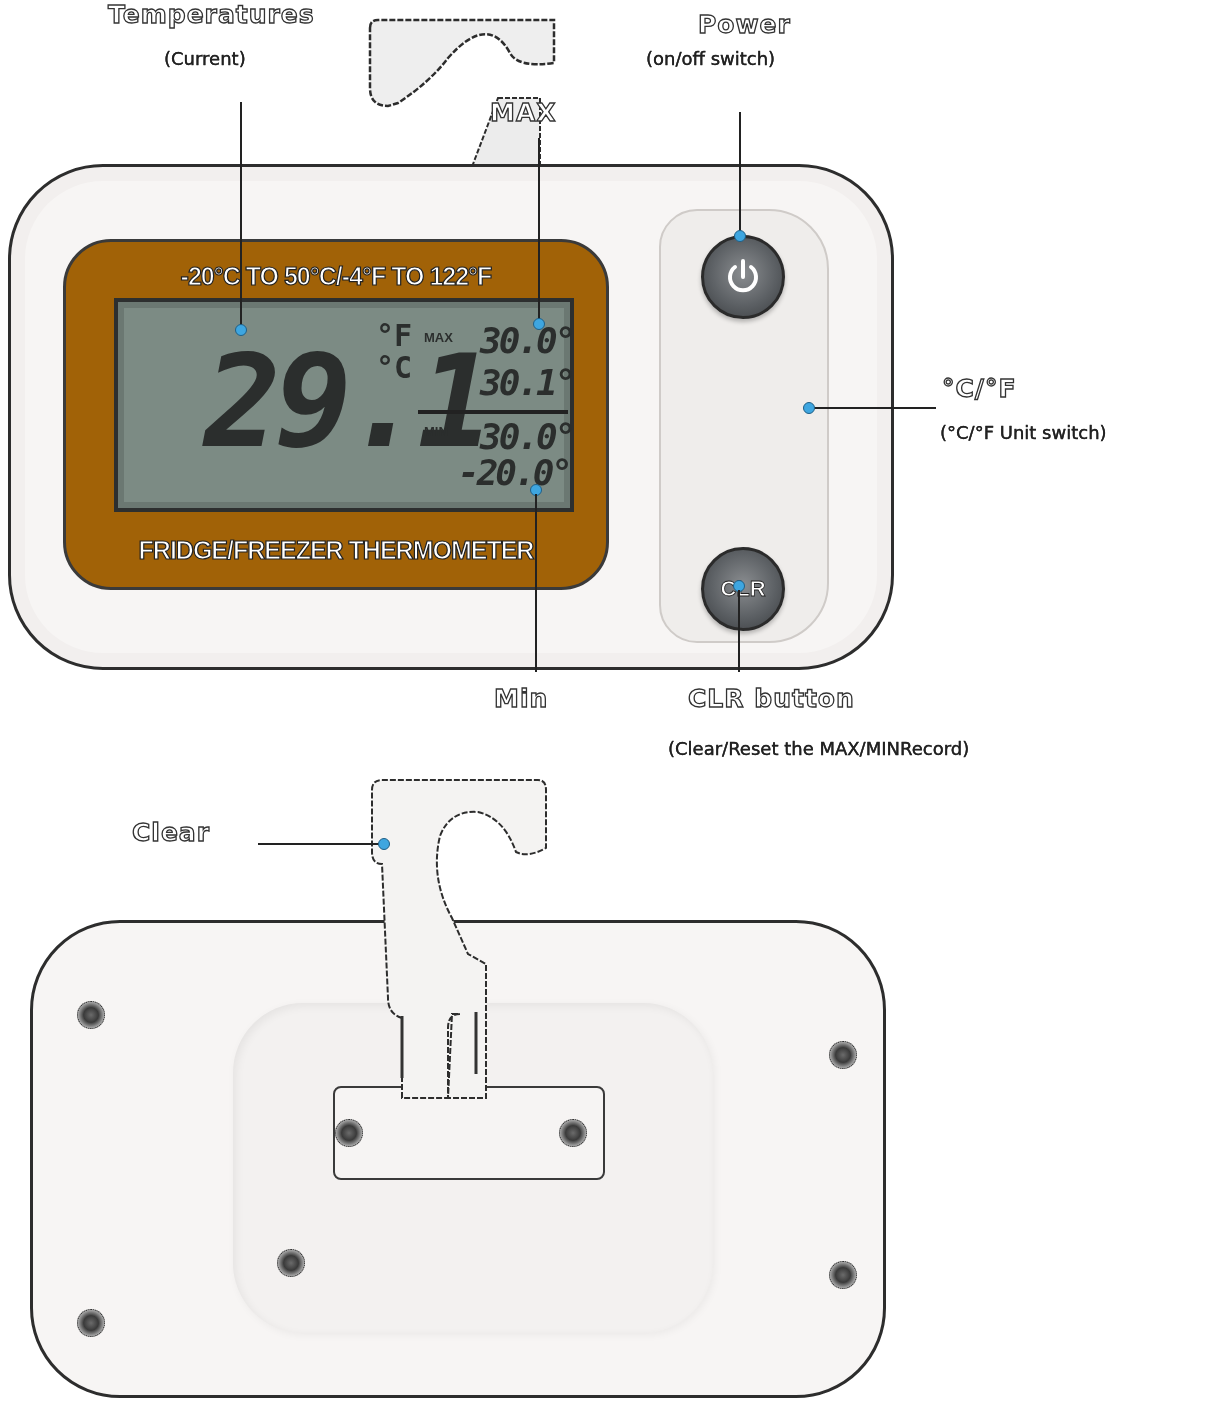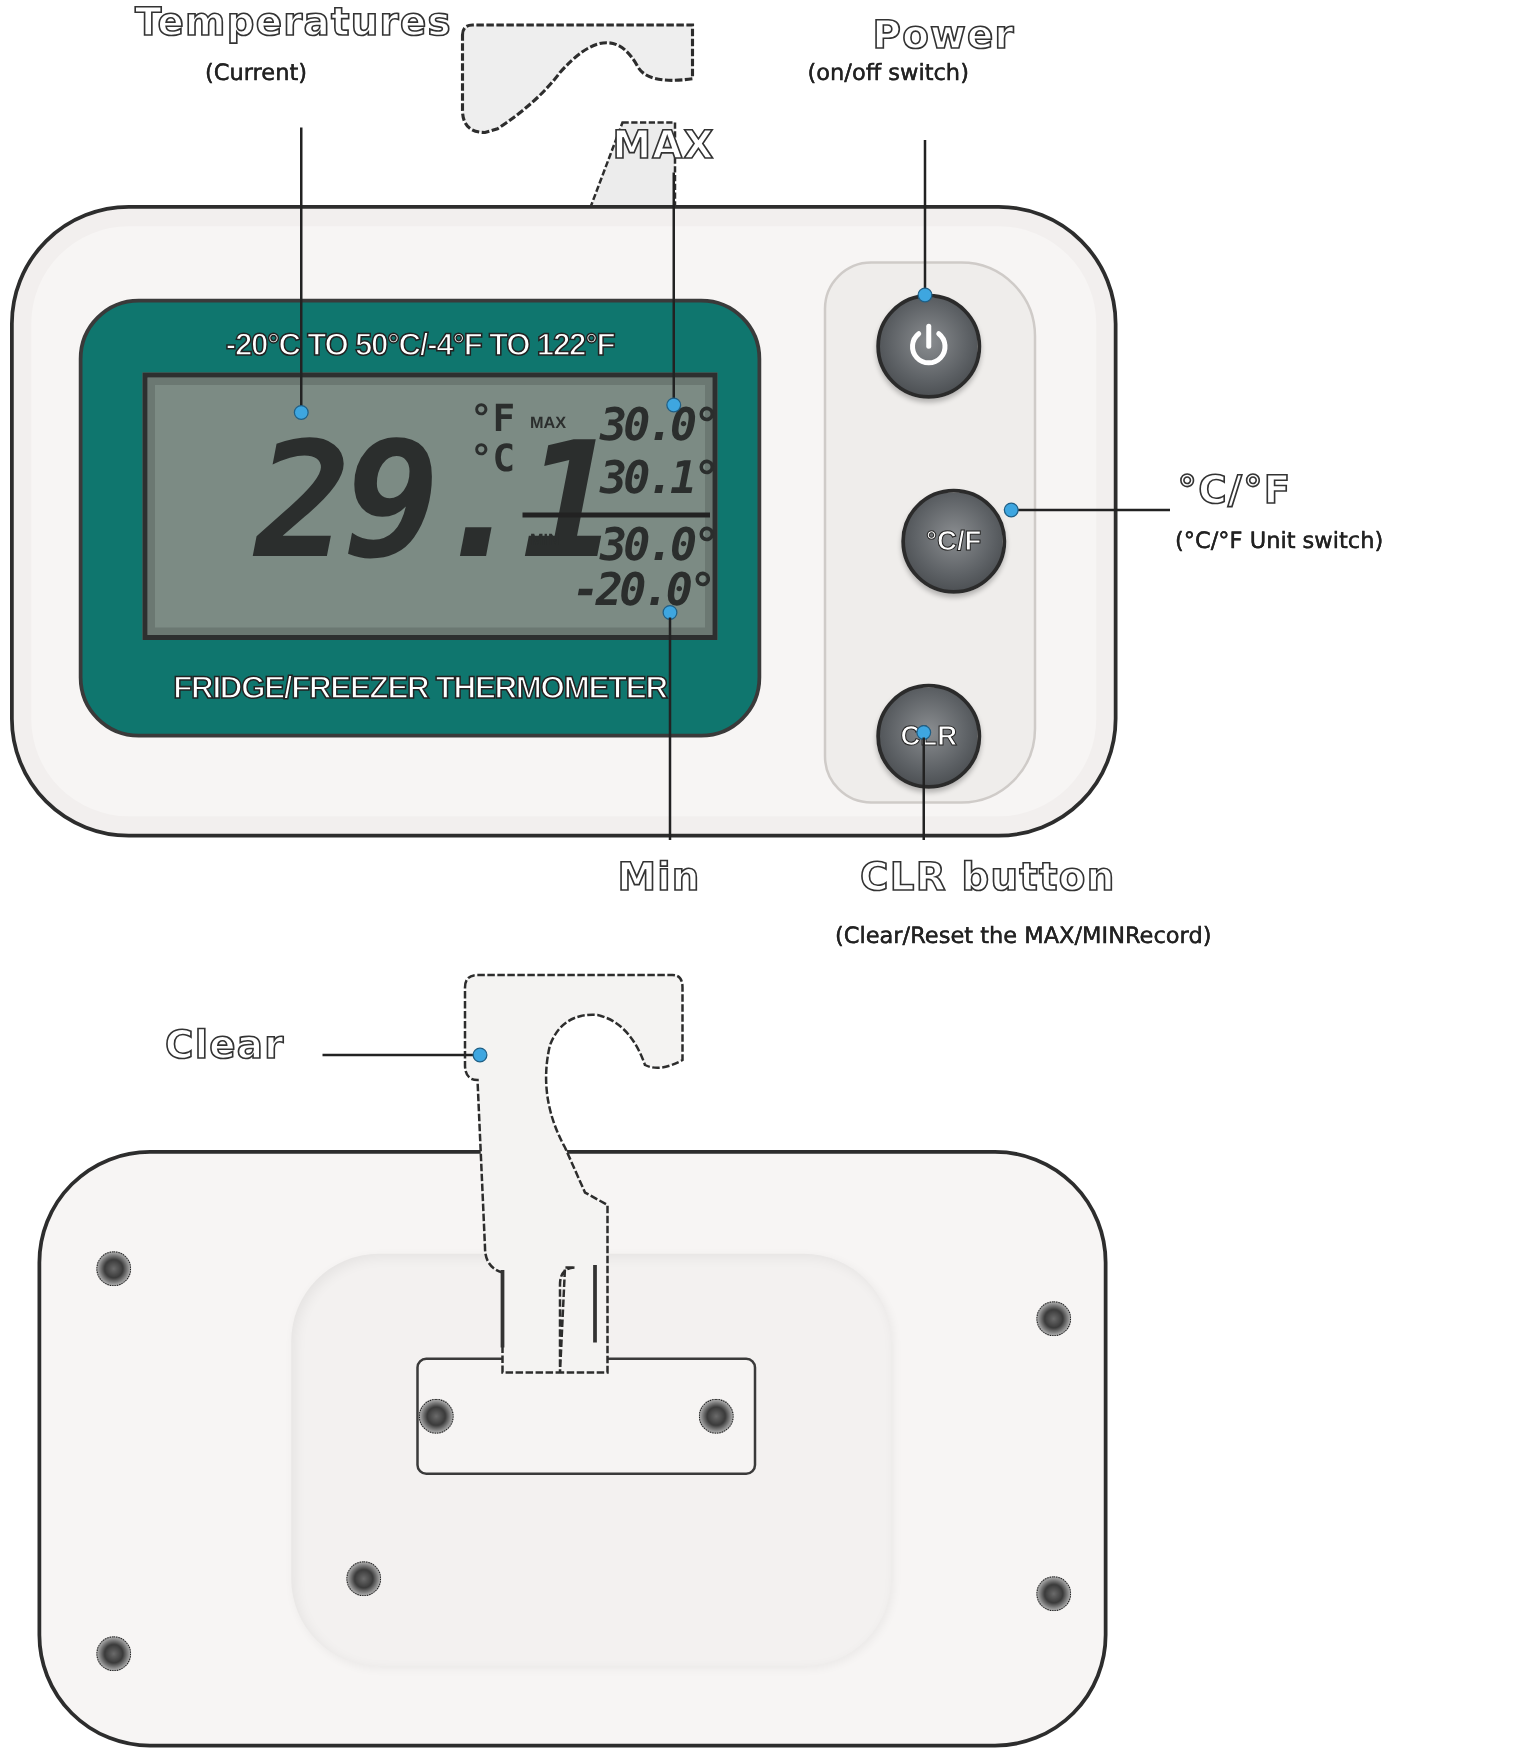--- a/index.html
+++ b/index.html
@@ -1,28 +1,28 @@
 <!DOCTYPE html>
 <html><head>
 <meta charset="utf-8">
 <style>
   html, body { margin: 0; padding: 0; background: #ffffff; }
   body { width: 1230px; height: 1404px; position: relative; overflow: hidden; font-family: "DejaVu Sans", sans-serif; color: #2a2a2a; }
   .label { position: absolute; font-family: "DejaVu Sans", sans-serif; color: #ffffff; -webkit-text-stroke: 1.3px #333; text-shadow: 0 0 0 #333; white-space: nowrap; }
-  .label.title { font-size: 31px; letter-spacing: 1px; font-weight: bold; }
+  .label.title { font-size: 25px; letter-spacing: 1px; font-weight: bold; }
   .label.sub { font-size: 18px; color: #222; -webkit-text-stroke: 0.3px #222; }
   .leader { position: absolute; background: #222; }
   .dot { position: absolute; width: 10px; height: 10px; border-radius: 50%; background: #3ea6e0; border: 1px solid #1f5f86; }
 
   
   .hook-front { position: absolute; left: 368px; top: 18px; width: 190px; height: 170px; }
 
   
   .front-body { position: absolute; left: 8px; top: 164px; width: 880px; height: 500px; background: #f7f5f4; border: 3px solid #2d2d2d; border-radius: 95px; box-shadow: inset 0 0 0 14px #f2efee; }
-  .bezel { position: absolute; left: 52px; top: 72px; width: 540px; height: 345px; background: #0f766e; border: 3px solid #3a3a3a; border-radius: 48px; }
+  .bezel { position: absolute; left: 52px; top: 72px; width: 540px; height: 345px; background: #a16207; border: 3px solid #3a3a3a; border-radius: 48px; }
   .range-text { position: absolute; left: 0; width: 100%; top: 20px; text-align: center; font-family: "Liberation Sans", sans-serif; font-size: 25px; font-weight: bold; color: #fff; -webkit-text-stroke: 1.2px #222; letter-spacing: -1px; }
   .model-text { position: absolute; left: 0; width: 100%; bottom: 22px; text-align: center; font-family: "Liberation Sans", sans-serif; font-size: 25px; font-weight: bold; color: #fff; -webkit-text-stroke: 1.2px #222; letter-spacing: -1px; }
   .lcd { position: absolute; left: 48px; top: 56px; width: 452px; height: 206px; background: #7c8b84; border: 4px solid #2d2f2f; box-shadow: inset 0 0 0 6px #6b7872; }
   .lcd-main { position: absolute; left: 86px; top: 20px; font-family: "DejaVu Sans Mono", monospace; font-size: 128px; font-weight: bold; color: #2b2e2d; letter-spacing: -6px; line-height: 160px; font-style: italic; }
   .lcd-unit { position: absolute; left: 258px; top: 18px; font-family: "DejaVu Sans Mono", monospace; font-size: 30px; color: #2b2e2d; font-weight: bold; line-height: 32px; }
   .lcd-tag { position: absolute; font-family: "Liberation Sans", sans-serif; font-size: 13px; font-weight: bold; color: #2b2e2d; }
   .lcd-small { position: absolute; font-family: "DejaVu Sans Mono", monospace; font-weight: bold; font-style: italic; font-size: 36px; color: #2b2e2d; letter-spacing: -3px; line-height: 38px; }
   .lcd-divider { position: absolute; left: 300px; top: 108px; width: 150px; height: 4px; background: #222; }
 
   .btn-panel { position: absolute; left: 648px; top: 42px; width: 166px; height: 430px; background: #efedeb; border: 2px solid #cfcbc8; border-radius: 38px 60px 60px 38px; }
@@ -65,21 +65,20 @@
     <div class="model-text">FRIDGE/FREEZER THERMOMETER</div>
   </div>
 
   <div class="btn-panel">
     <div class="btn" style="left:40px; top:24px;">
       <svg width="38" height="38" viewBox="0 0 38 38">
         <path d="M11,9 A13,13 0 1,0 27,9" fill="none" stroke="#fff" stroke-width="4" stroke-linecap="round"></path>
         <line x1="19" y1="3" x2="19" y2="19" stroke="#fff" stroke-width="4" stroke-linecap="round"></line>
       </svg>
     </div>
-    <div class="btn" style="left:60px; top:180px;">°C/F</div>
     <div class="btn" style="left:40px; top:336px;">CLR</div>
   </div>
 </div>
 
 <div class="label title" style="left:108px; top:0px;">Temperatures</div>
 <div class="label sub" style="left:164px; top:48px;">(Current)</div>
 <div class="leader" style="left:240px; top:102px; width:2px; height:226px;"></div>
 <div class="dot" style="left:235px; top:324px;"></div>
 
 <div class="label title" style="left:490px; top:98px;">MAX</div>

